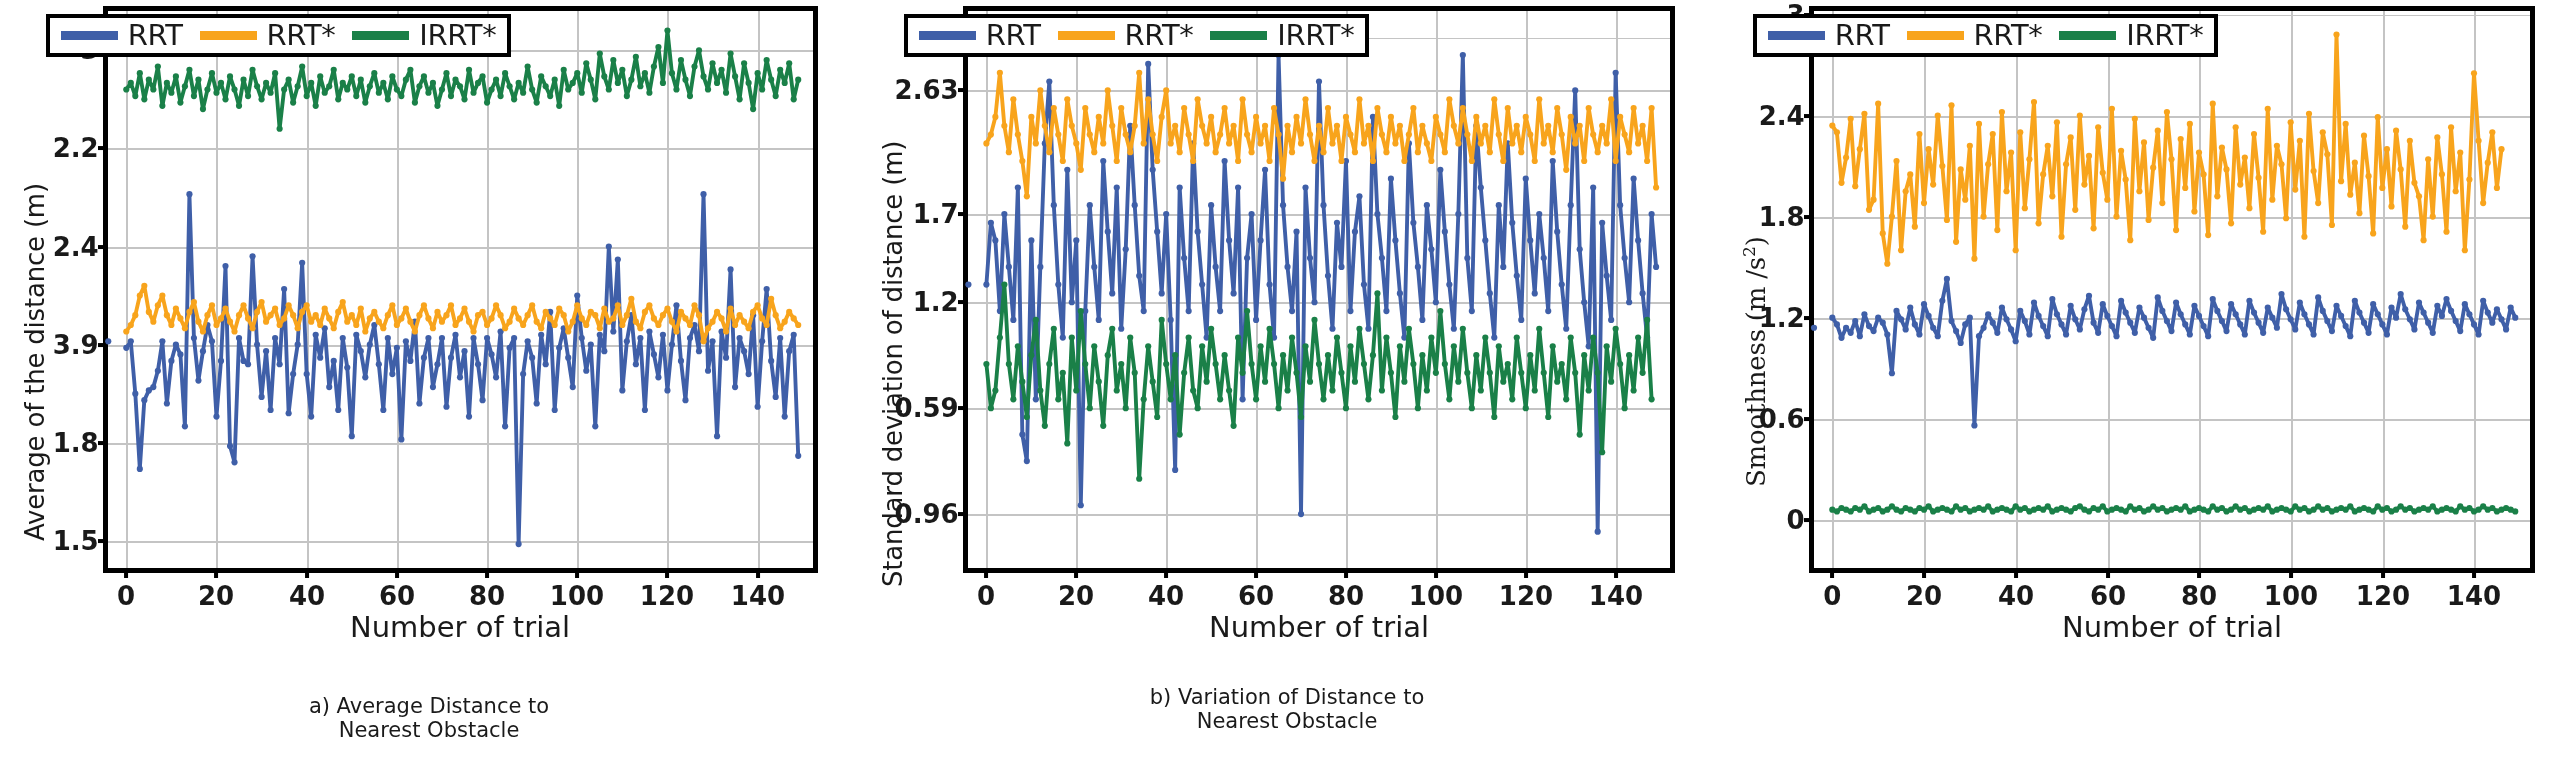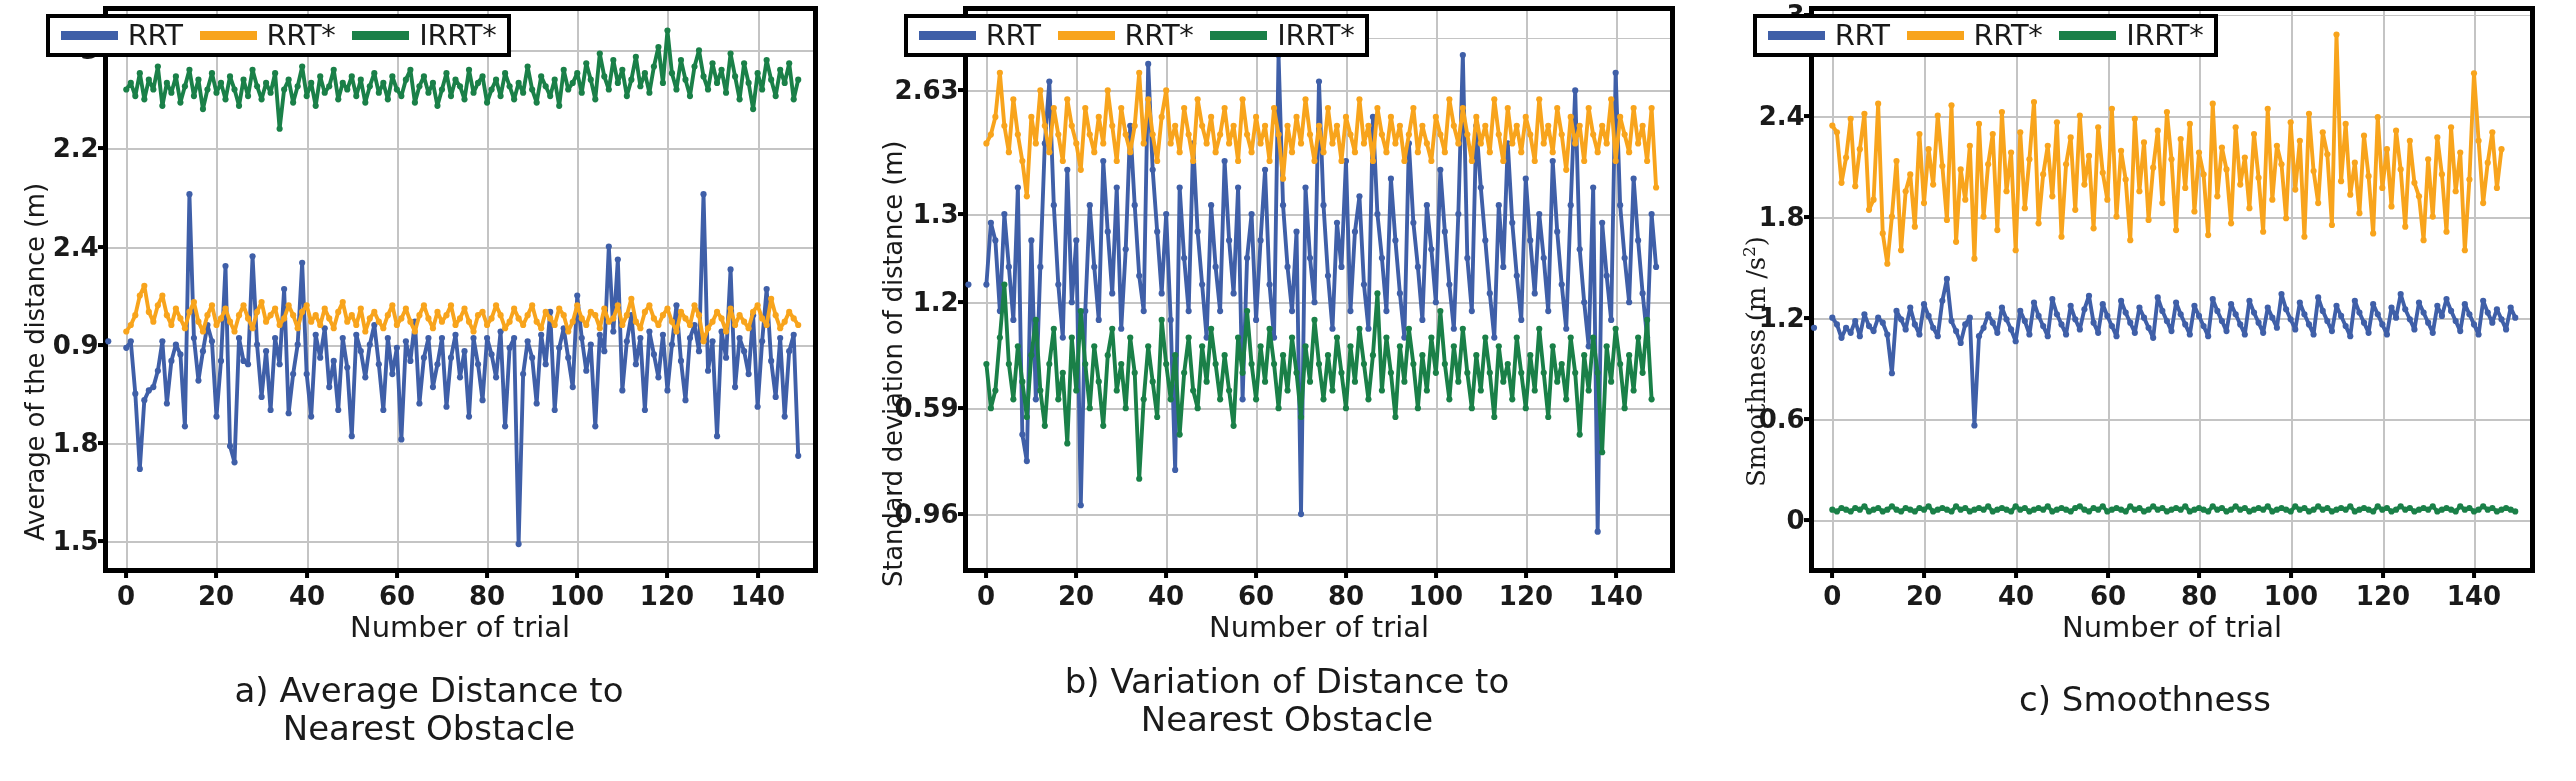--- a/index.html
+++ b/index.html
@@ -9,21 +9,21 @@
   .ylabel{position:absolute;transform-origin:left top;white-space:nowrap;font-size:26px;letter-spacing:-0.2px;}
   .plotbox{position:absolute;border:5.4px solid #000;box-sizing:border-box;background:#fff;}
   .grid-line{position:absolute;background:#c4c4c4;}
   .grid-line.h{left:0;right:0;height:1.5px;}
   .grid-line.v{top:0;bottom:0;width:1.5px;}
   .ytick{position:absolute;right:100%;margin-right:9.3px;font-size:26px;font-weight:700;transform:translateY(-50%);white-space:nowrap;text-align:right;}
   .ytickmark{position:absolute;right:100%;width:10px;height:3.9px;background:#000;transform:translateY(-50%);}
   .xtick{position:absolute;top:100%;margin-top:12.4px;font-size:26px;font-weight:700;transform:translateX(-50%);white-space:nowrap;}
   .xtickmark{position:absolute;top:100%;width:3.9px;height:10px;background:#000;transform:translateX(-50%);}
   .xlabel{position:absolute;font-size:29px;text-align:center;white-space:nowrap;transform:translateX(-50%);}
-  .caption{position:absolute;font-size:34px;text-align:center;line-height:1.12;width:100%;left:0;}
+  .caption{position:absolute;font-size:21px;text-align:center;line-height:1.12;width:100%;left:0;margin-top:24px;}
   .legend{position:absolute;border:4.6px solid #000;background:#fff;display:flex;align-items:center;box-sizing:border-box;padding:3.1px 10.8px;z-index:6;}
   .legend-item{display:flex;align-items:center;}
   .legend-swatch{width:57px;height:8.5px;display:inline-block;margin-right:10px;}
   .legend-text{font-size:29px;line-height:1;letter-spacing:-0.4px;}
   .legend-gap{width:17px;}
   svg.series{position:absolute;left:0;top:0;overflow:visible;}
   .sup{font-size:.66em;vertical-align:super;}
 </style>
 </head>
 <body>
@@ -32,21 +32,21 @@
   <div class="panel" id="panel-a">
       <div class="ylabel" style="left: 20px; top: 541px; transform: rotate(-90deg);">Average of the distance (m)</div>
       <div class="plotbox" style="left: 103px; top: 6.2px; width: 715px; height: 567px;">
         <div class="grid-line h" style="top: 530px;"></div>
         <div class="ytick" style="top: 530px;">1.5</div>
         <div class="ytickmark" style="top: 530px;"></div>
         <div class="grid-line h" style="top: 432px;"></div>
         <div class="ytick" style="top: 432px;">1.8</div>
         <div class="ytickmark" style="top: 432px;"></div>
         <div class="grid-line h" style="top: 334px;"></div>
-        <div class="ytick" style="top: 334px;">0.9</div>
+        <div class="ytick" style="top: 334px;">3.9</div>
         <div class="ytickmark" style="top: 334px;"></div>
         <div class="grid-line h" style="top: 236px;"></div>
         <div class="ytick" style="top: 236px;">2.4</div>
         <div class="ytickmark" style="top: 236px;"></div>
         <div class="grid-line h" style="top: 137px;"></div>
         <div class="ytick" style="top: 137px;">2.2</div>
         <div class="ytickmark" style="top: 137px;"></div>
         <div class="grid-line h" style="top: 39px;"></div>
         <div class="ytick" style="top: 39px;">3</div>
         <div class="ytickmark" style="top: 39px;"></div>
@@ -562,21 +562,21 @@
         <div class="grid-line h" style="top: 503px;"></div>
         <div class="ytick" style="top: 503px;">0.96</div>
         <div class="ytickmark" style="top: 503px;"></div>
         <div class="grid-line h" style="top: 397px;"></div>
         <div class="ytick" style="top: 397px;">0.59</div>
         <div class="ytickmark" style="top: 397px;"></div>
         <div class="grid-line h" style="top: 291px;"></div>
         <div class="ytick" style="top: 291px;">1.2</div>
         <div class="ytickmark" style="top: 291px;"></div>
         <div class="grid-line h" style="top: 203px;"></div>
-        <div class="ytick" style="top: 203px;">1.3</div>
+        <div class="ytick" style="top: 203px;">1.7</div>
         <div class="ytickmark" style="top: 203px;"></div>
         <div class="grid-line h" style="top: 79px;"></div>
         <div class="ytick" style="top: 79px;">2.63</div>
         <div class="ytickmark" style="top: 79px;"></div>
         <div class="grid-line h" style="top: 26.5px;"></div>
         <div class="ytick" style="top: 26.5px;">1.5</div>
         <div class="ytickmark" style="top: 26.5px;"></div>
         <div class="grid-line v" style="left: 18px;"></div>
         <div class="xtick" style="left: 18px;">0</div>
         <div class="xtickmark" style="left: 18px;"></div>
@@ -1597,16 +1597,15 @@
           <span class="legend-swatch" style="background: rgb(248, 164, 28);"></span>
           <span class="legend-text">RRT*</span>
         </div>
         <span class="legend-gap"></span>
         <div class="legend-item">
           <span class="legend-swatch" style="background: rgb(26, 128, 72);"></span>
           <span class="legend-text">IRRT*</span>
         </div>
       </div>
       <div class="xlabel" style="left: 456px; top: 610px;">Number of trial</div>
-      <div class="caption" style="top: 680px;">c) Smoothness</div>
     </div>
 </div>
 
 
 </body></html>

